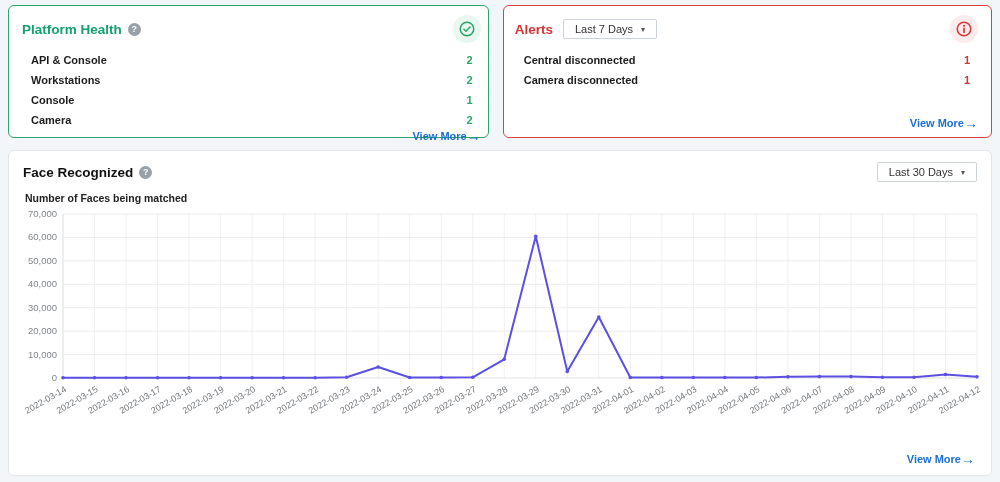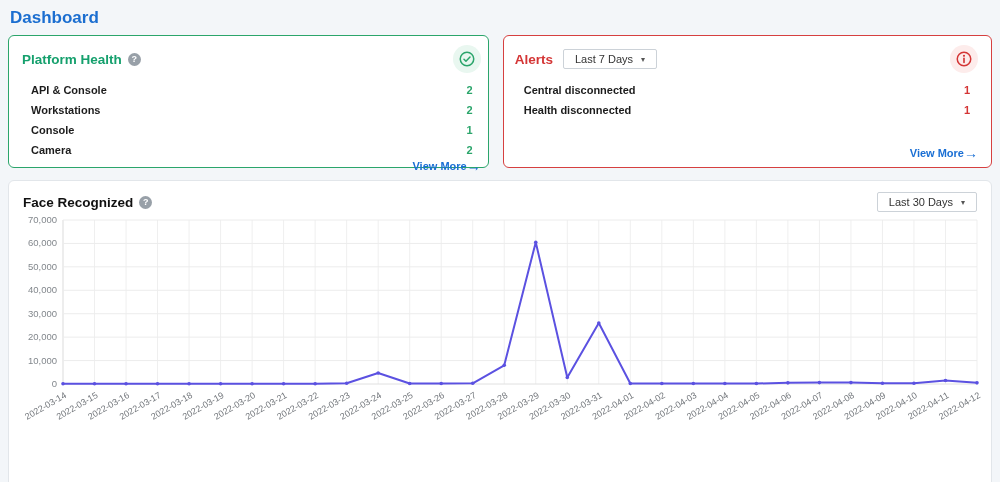--- a/index.html
+++ b/index.html
@@ -73,21 +73,20 @@
   .chart-head .pill-dropdown { margin-left: auto; }
   .chart-subtitle { font-size: 10.5px; font-weight: bold; color: #222; margin: 10px 0 2px 2px; }
   .chart-wrap { flex: 1; }
   .chart-footer { display: flex; justify-content: flex-end; padding: 0 2px 4px 0; }
 </style>
 </head>
 <body>
 
 <div class="page">
 
-  <div class="page-title">Dashboard</div>
 
   <div class="top-row">
 
     <div class="card card-health">
       <div class="card-head">
         <span class="health-title">Platform Health</span>
         <span class="help-icon">?</span>
         <span class="status-bubble green">
           <svg viewBox="0 0 24 24">
             <circle cx="12" cy="12" r="9" fill="none" stroke="#2ba56b" stroke-width="2"></circle>
@@ -135,21 +134,21 @@
             <line x1="12" y1="11.2" x2="12" y2="16.6" stroke="#d43535" stroke-width="2.2" stroke-linecap="round"></line>
           </svg>
         </span>
       </div>
       <div class="item-rows">
         <div class="item-row">
           <span class="label">Central disconnected</span>
           <span class="count-red">1</span>
         </div>
         <div class="item-row">
-          <span class="label">Health disconnected</span>
+          <span class="label">Camera disconnected</span>
           <span class="count-red">1</span>
         </div>
       </div>
       <div class="card-footer">
         <a class="view-more">
           <span>View More</span>
           <span class="arrow-glyph">→</span>
         </a>
       </div>
     </div>
@@ -157,20 +156,21 @@
 
   <div class="card card-chart">
     <div class="chart-head">
       <span class="chart-card-title">Face Recognized</span>
       <span class="help-icon">?</span>
       <span class="pill-dropdown">
         <span>Last 30 Days</span>
         <span class="caret">▾</span>
       </span>
     </div>
+    <div class="chart-subtitle">Number of Faces being matched</div>
     <div class="chart-wrap">
       <svg id="faces-chart" width="968" height="222" viewBox="0 0 968 222">
           <line x1="40" y1="8" x2="40" y2="172" stroke="#efefef" stroke-width="1"></line>
           <line x1="71.51724137931035" y1="8" x2="71.51724137931035" y2="172" stroke="#efefef" stroke-width="1"></line>
           <line x1="103.0344827586207" y1="8" x2="103.0344827586207" y2="172" stroke="#efefef" stroke-width="1"></line>
           <line x1="134.55172413793105" y1="8" x2="134.55172413793105" y2="172" stroke="#efefef" stroke-width="1"></line>
           <line x1="166.0689655172414" y1="8" x2="166.0689655172414" y2="172" stroke="#efefef" stroke-width="1"></line>
           <line x1="197.58620689655172" y1="8" x2="197.58620689655172" y2="172" stroke="#efefef" stroke-width="1"></line>
           <line x1="229.10344827586206" y1="8" x2="229.10344827586206" y2="172" stroke="#efefef" stroke-width="1"></line>
           <line x1="260.62068965517244" y1="8" x2="260.62068965517244" y2="172" stroke="#efefef" stroke-width="1"></line>

